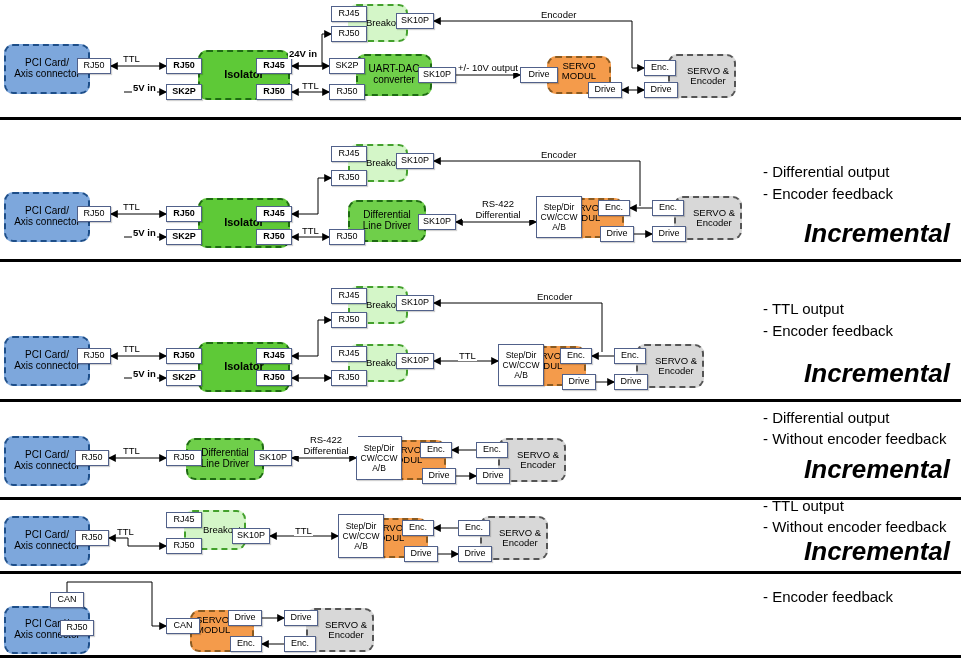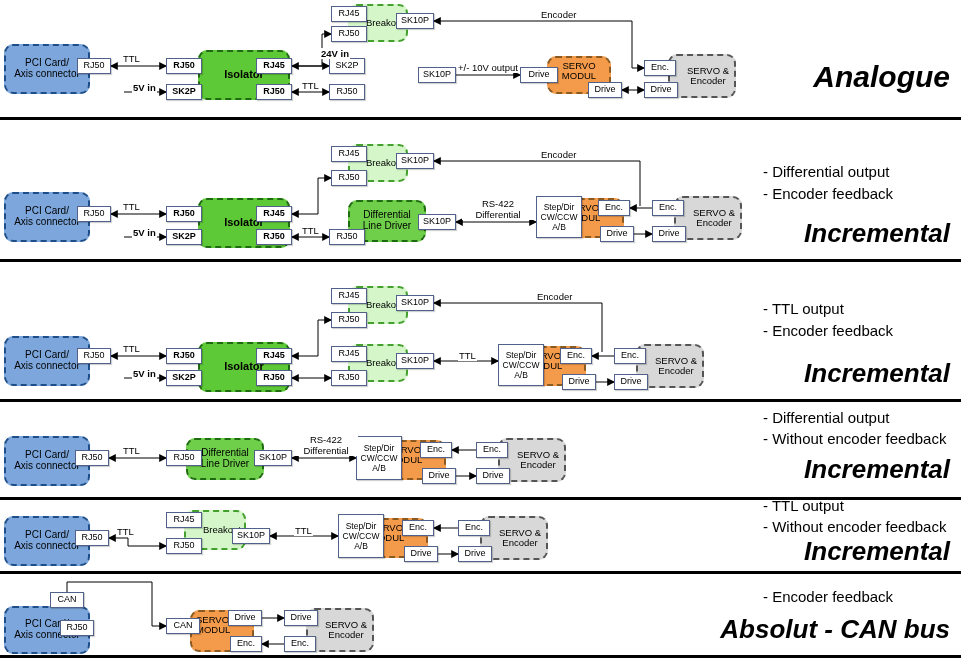--- a/index.html
+++ b/index.html
@@ -99,37 +99,38 @@
     <div class="box port" style="left: 396px; top: 13px; width: 38px; height: 16px;">SK10P</div>
     <div class="box pci" style="left: 4px; top: 44px; width: 86px; height: 50px;">PCI Card/
 Axis connector</div>
     <div class="box port" style="left: 77px; top: 58px; width: 34px; height: 16px;">RJ50</div>
     <div class="box port bold" style="left: 166px; top: 58px; width: 36px; height: 16px;">RJ50</div>
     <div class="box green iso" style="left: 198px; top: 50px; width: 92px; height: 50px;">Isolator</div>
     <div class="box port bold" style="left: 256px; top: 58px; width: 36px; height: 16px;">RJ45</div>
     <div class="box port bold" style="left: 166px; top: 84px; width: 36px; height: 16px;">SK2P</div>
     <div class="box port bold" style="left: 256px; top: 84px; width: 36px; height: 16px;">RJ50</div>
     <div class="box port" style="left: 329px; top: 58px; width: 36px; height: 16px;">SK2P</div>
+    <div class="box green" style="left: 356px; top: 54px; width: 76px; height: 42px;">UART-DAC
+converter</div>
     <div class="box port" style="left: 329px; top: 84px; width: 36px; height: 16px;">RJ50</div>
     <div class="box port" style="left: 418px; top: 67px; width: 38px; height: 16px;">SK10P</div>
     <div class="box port" style="left: 520px; top: 67px; width: 38px; height: 16px;">Drive</div>
     <div class="box servo" style="left: 547px; top: 56px; width: 64px; height: 38px;">SERVO
 MODUL</div>
     <div class="box port" style="left: 588px; top: 82px; width: 34px; height: 16px;">Drive</div>
     <div class="box port" style="left: 644px; top: 60px; width: 32px; height: 16px;">Enc.</div>
     <div class="box port" style="left: 644px; top: 82px; width: 34px; height: 16px;">Drive</div>
     <div class="box gray" style="left: 668px; top: 54px; width: 68px; height: 44px;">SERVO &amp;
 Encoder</div>
     <div class="lbl" style="left: 122px; top: 53px;">TTL</div>
     <div class="lbl bold" style="left: 132px; top: 82px;">5V in</div>
-    <div class="lbl bold" style="left: 288px; top: 48px; margin-left: 32px;">24V in</div>
+    <div class="lbl bold" style="left: 288px; top: 48px;">24V in</div>
     <div class="lbl" style="left: 301px; top: 80px;">TTL</div>
     <div class="lbl" style="left: 540px; top: 9px;">Encoder</div>
     <div class="lbl" style="left: 457px; top: 62px;">+/- 10V output</div>
-    <div class="sec-title" style="left: 650px; top: 60px; width: 300px; font-size: 30px;">Analogue</div>
     <div class="sep" style="top: 117px;"></div>
     <div class="box port" style="left: 331px; top: 146px; width: 36px; height: 16px;">RJ45</div>
     <div class="box breakout pad-l" style="left: 348px; top: 144px; width: 60px; height: 38px;">Breakout</div>
     <div class="box port" style="left: 331px; top: 170px; width: 36px; height: 16px;">RJ50</div>
     <div class="box port" style="left: 396px; top: 153px; width: 38px; height: 16px;">SK10P</div>
     <div class="box pci" style="left: 4px; top: 192px; width: 86px; height: 50px;">PCI Card/
 Axis connector</div>
     <div class="box port" style="left: 77px; top: 206px; width: 34px; height: 16px;">RJ50</div>
     <div class="box port bold" style="left: 166px; top: 206px; width: 36px; height: 16px;">RJ50</div>
     <div class="box green iso" style="left: 198px; top: 198px; width: 92px; height: 50px;">Isolator</div>
@@ -252,15 +253,14 @@
     <div class="box port" style="left: 166px; top: 618px; width: 34px; height: 16px;">CAN</div>
     <div class="box servo tl" style="left: 190px; top: 610px; width: 64px; height: 42px;">SERVO
 MODUL</div>
     <div class="box port" style="left: 228px; top: 610px; width: 34px; height: 16px;">Drive</div>
     <div class="box port" style="left: 230px; top: 636px; width: 32px; height: 16px;">Enc.</div>
     <div class="box port" style="left: 284px; top: 610px; width: 34px; height: 16px;">Drive</div>
     <div class="box port" style="left: 284px; top: 636px; width: 32px; height: 16px;">Enc.</div>
     <div class="box gray" style="left: 306px; top: 608px; width: 68px; height: 44px;">SERVO &amp;
 Encoder</div>
     <div class="note" style="left: 763px; top: 588px;">- Encoder feedback</div>
-    <div class="sec-title" style="left: 600px; top: 614px; width: 350px; font-size: 26px;">Absolut - CAN bus</div>
     <div class="sep" style="top: 655px;"></div>
   </div>
 
 </body></html>

